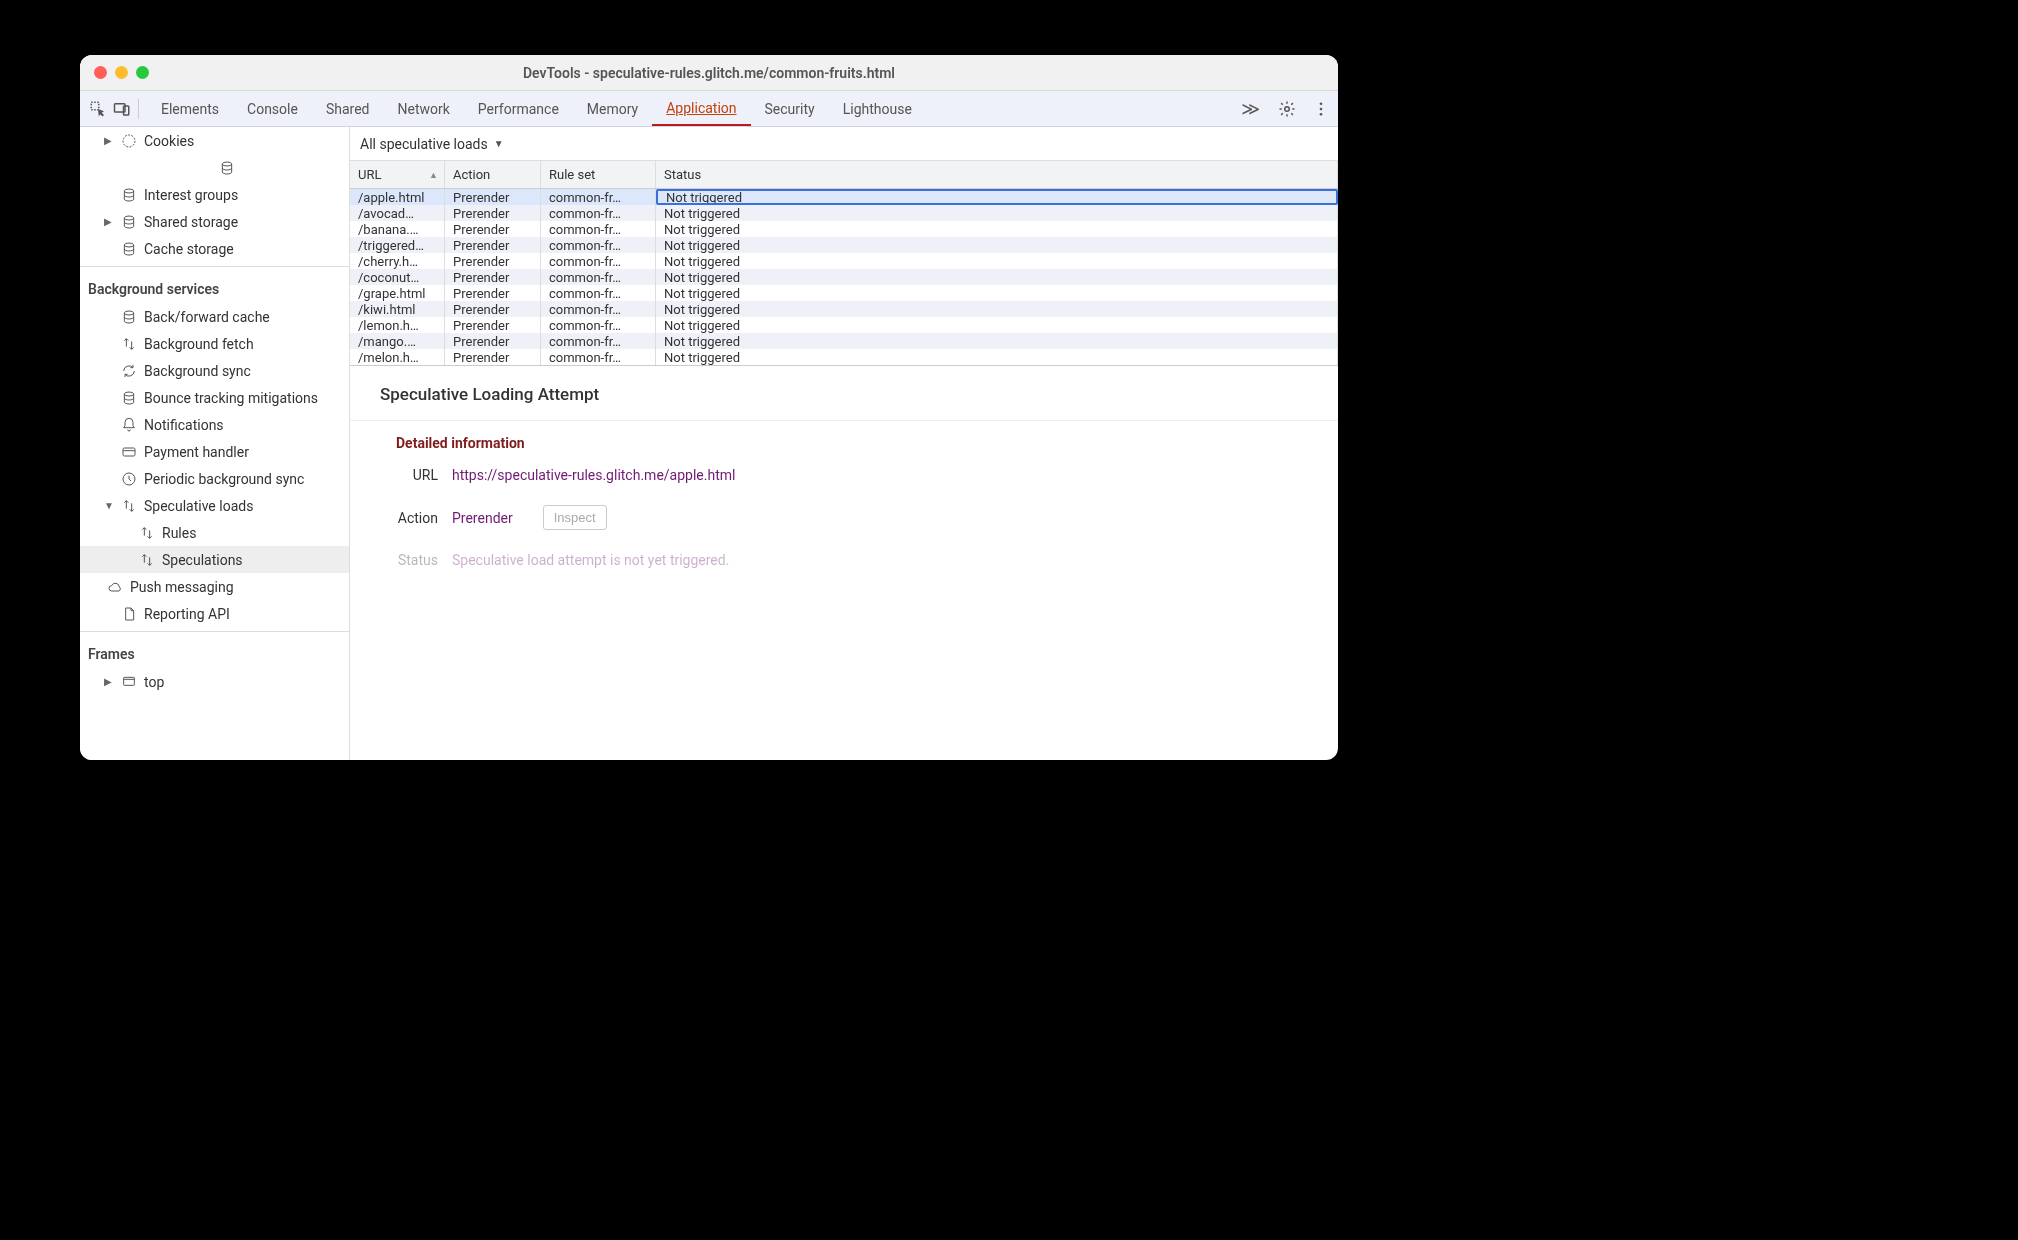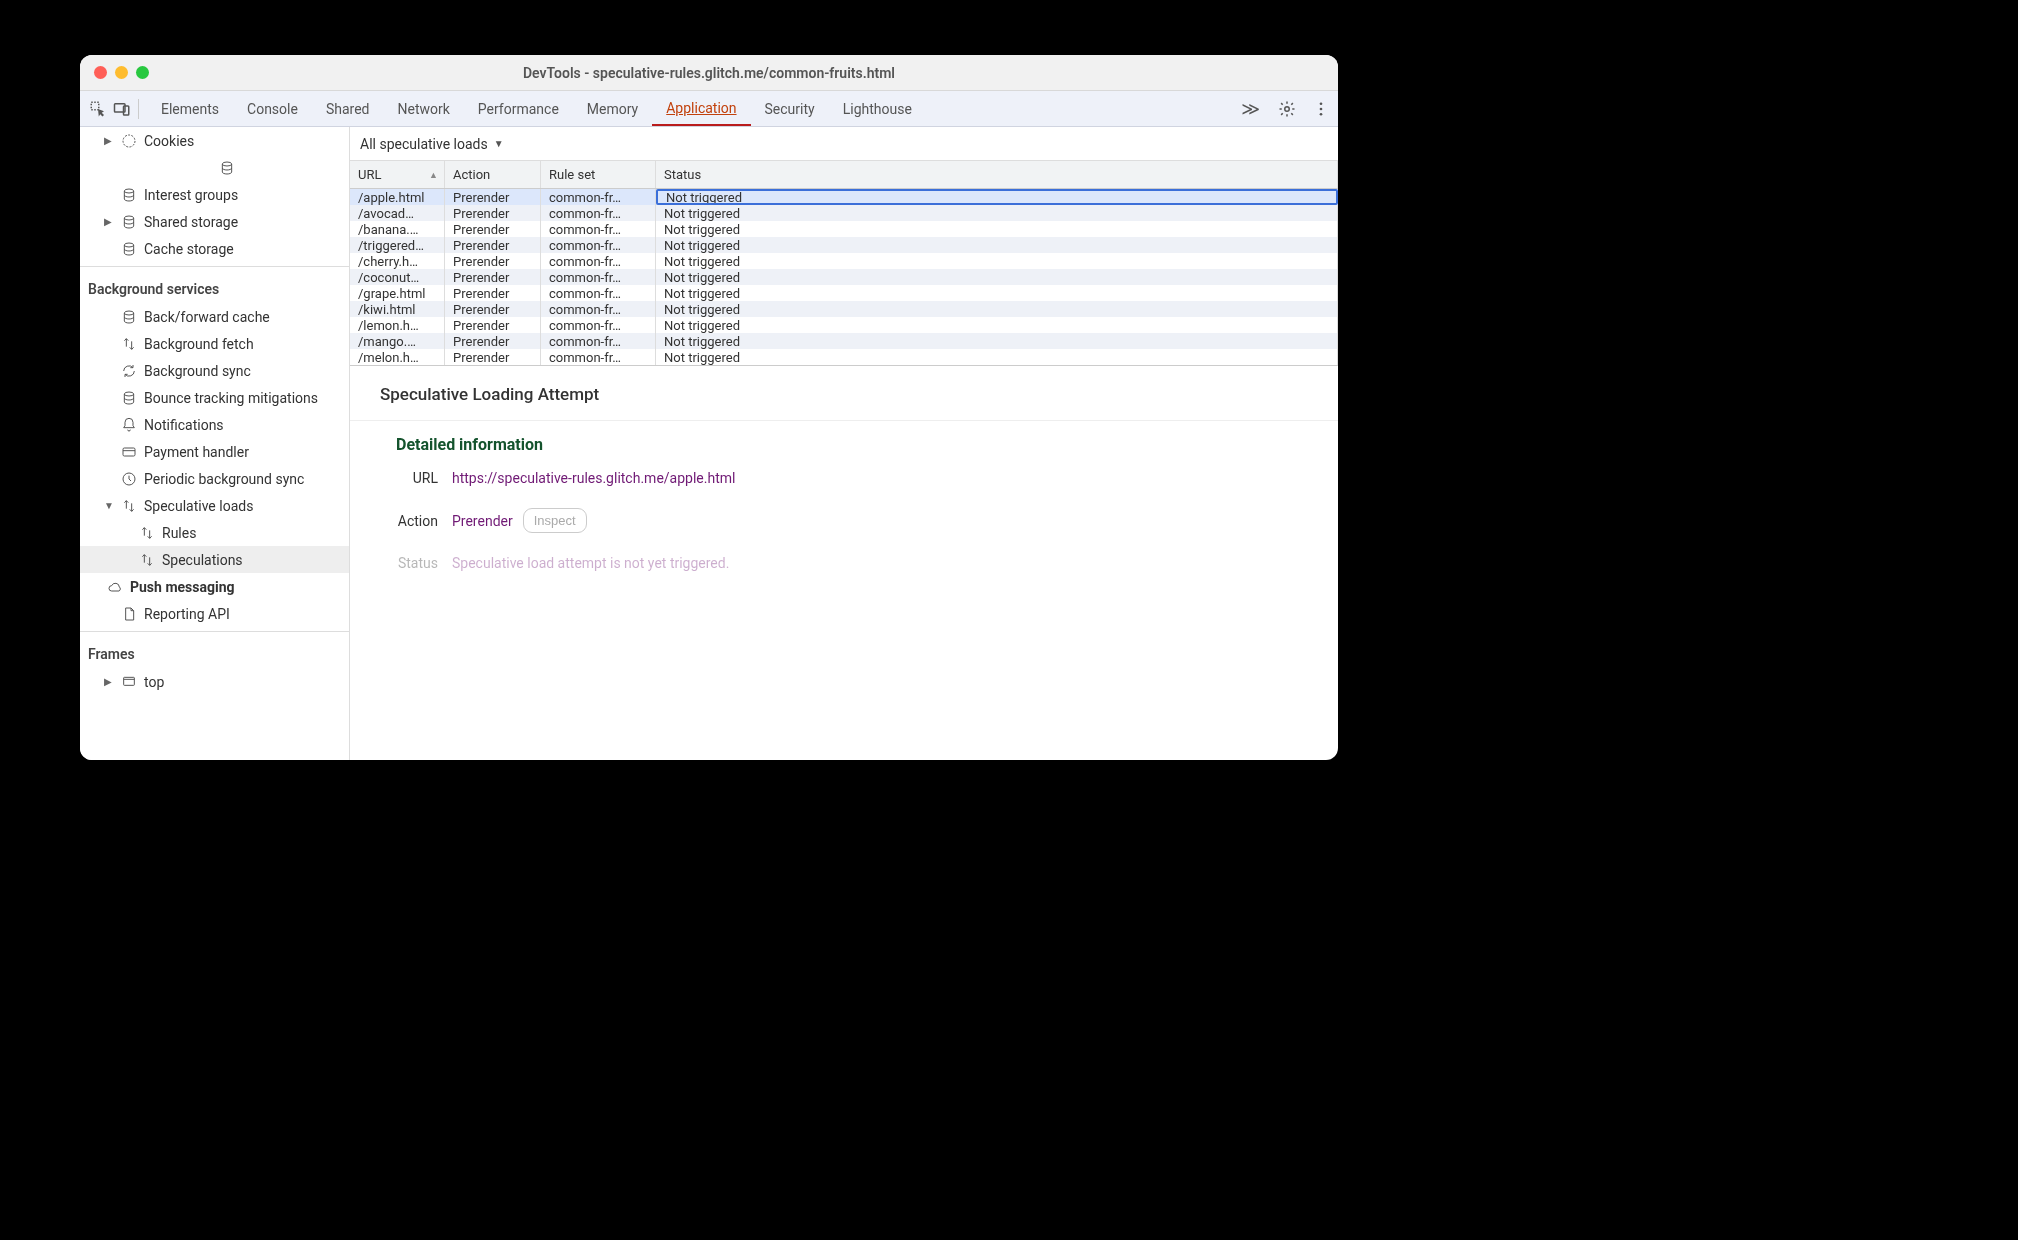--- a/index.html
+++ b/index.html
@@ -143,29 +143,29 @@
   .table-header .col.url { position:relative;}
   .sort-arrow { position:absolute; right:6px; color:#888; font-size:9px;}
   .table-body { max-height: 308px; overflow:hidden;}
   .table-row { display:flex; height:16px; font-size:13px; color:#333;}
   .table-row:nth-child(even){ background:#eef1f7;}
   .table-row.selected { background:#dce7fb;}
   .table-row.selected .col.status { border:2px solid #3b6fd9; border-radius:2px; background:#dce7fb;}
   .details { flex:1; overflow:auto; padding: 16px 24px;}
   .details h2 { font-size:17px; font-weight:500; color:#333; margin:2px 0 16px 6px;}
   .details hr { border:none; border-top:1px solid #eee; margin: 0 -24px 14px -24px;}
-  .details .section-title { font-weight:700; font-size:16px; color:#14532d; margin: 0 0 16px 22px;}
+  .details .section-title { font-weight:700; font-size:14px; color:#7f1d1d; margin: 0 0 16px 22px;}
   .details .kv { display:flex; align-items:center; margin: 0 0 22px 4px;}
   .details .kv .k { width:60px; text-align:right; color:#333; margin-right:14px; font-size:14px;}
   .details .kv .v { color:#701a75; font-size:14px;}
   .inspect-btn {
-    margin-left: 10px;
+    margin-left: 30px;
     padding: 4px 10px;
     border: 1px solid #ccc;
-    border-radius: 9px;
+    border-radius: 3px;
     background: #fff;
     color: #aaa;
     font-size: 13px;
   }
 </style>
 </head>
 <body>
 
 <div class="window">
 
@@ -370,21 +370,21 @@
           </div>
           <div class="item sel" style="padding-left: 42px;">
             <span class="arrow"></span>
             <span class="icon">
               <svg viewBox="0 0 24 24">
                 <path d="M8 4v12M8 4l-3 3M8 4l3 3M16 20V8M16 20l-3-3M16 20l3-3"></path>
               </svg>
             </span>
             <span>Speculations</span>
           </div>
-          <div class="item" style=" font-weight: bold;">
+          <div class="item" style="">
             <span class="arrow"></span>
             <span class="icon">
               <svg viewBox="0 0 24 24">
                 <path d="M7 18a4 4 0 0 1 0-8 6 6 0 0 1 11.5 2A3.5 3.5 0 0 1 18 18z"></path>
               </svg>
             </span>
             <span>Push messaging</span>
           </div>
           <div class="item" style="padding-left: 24px;">
             <span class="arrow"></span>

